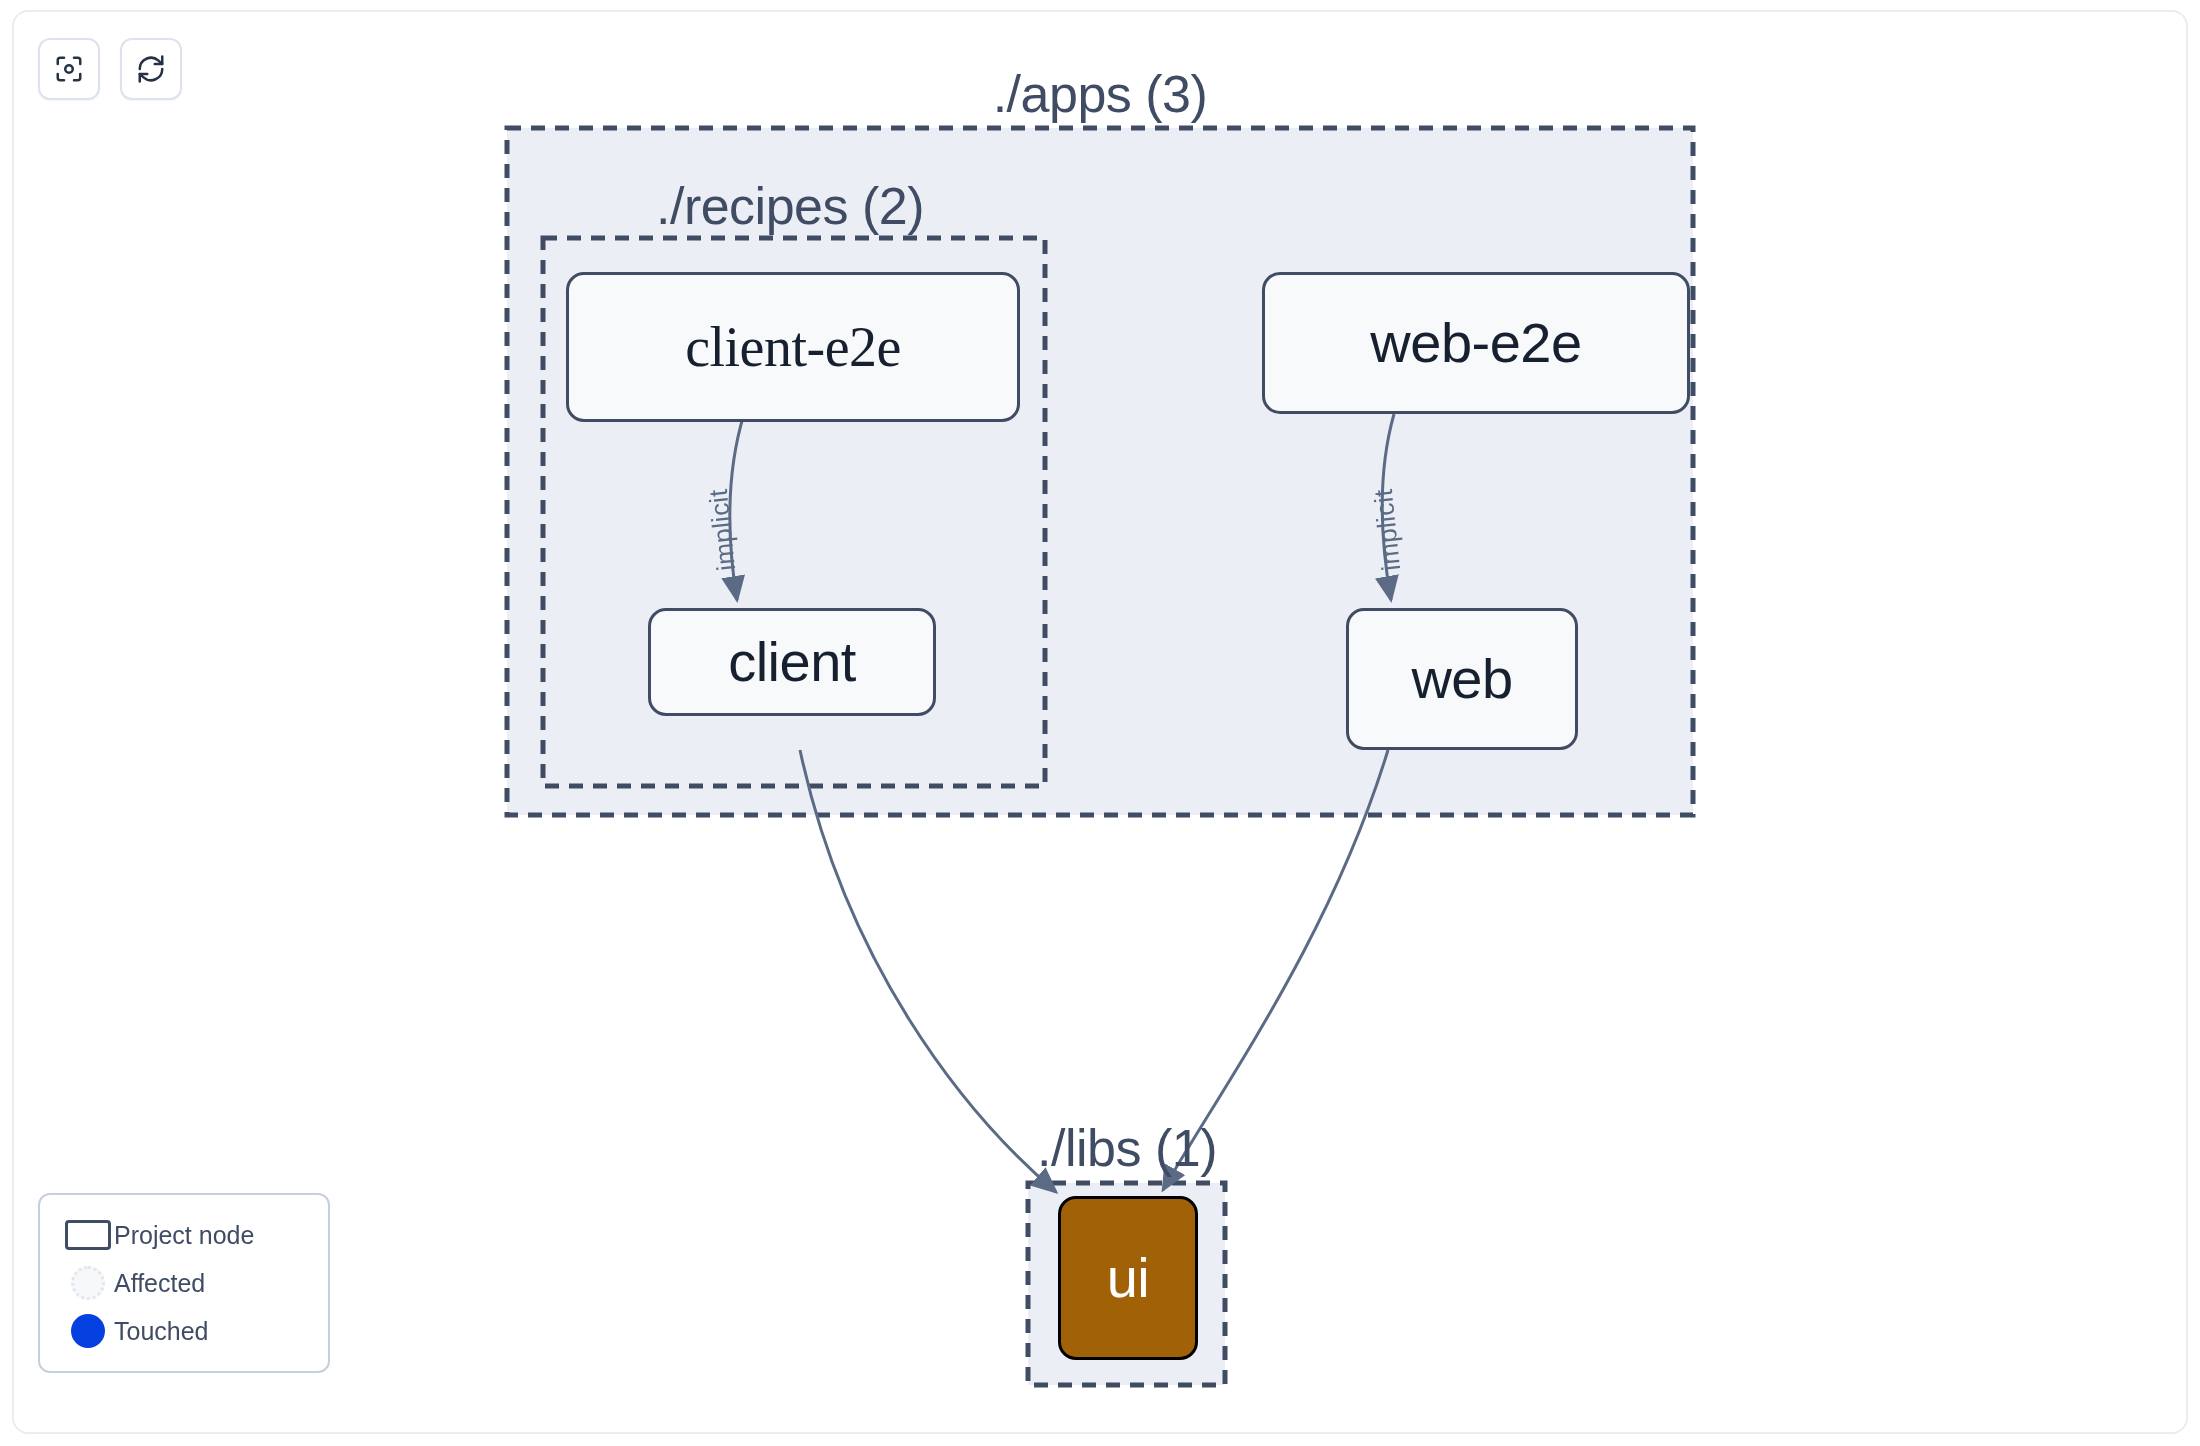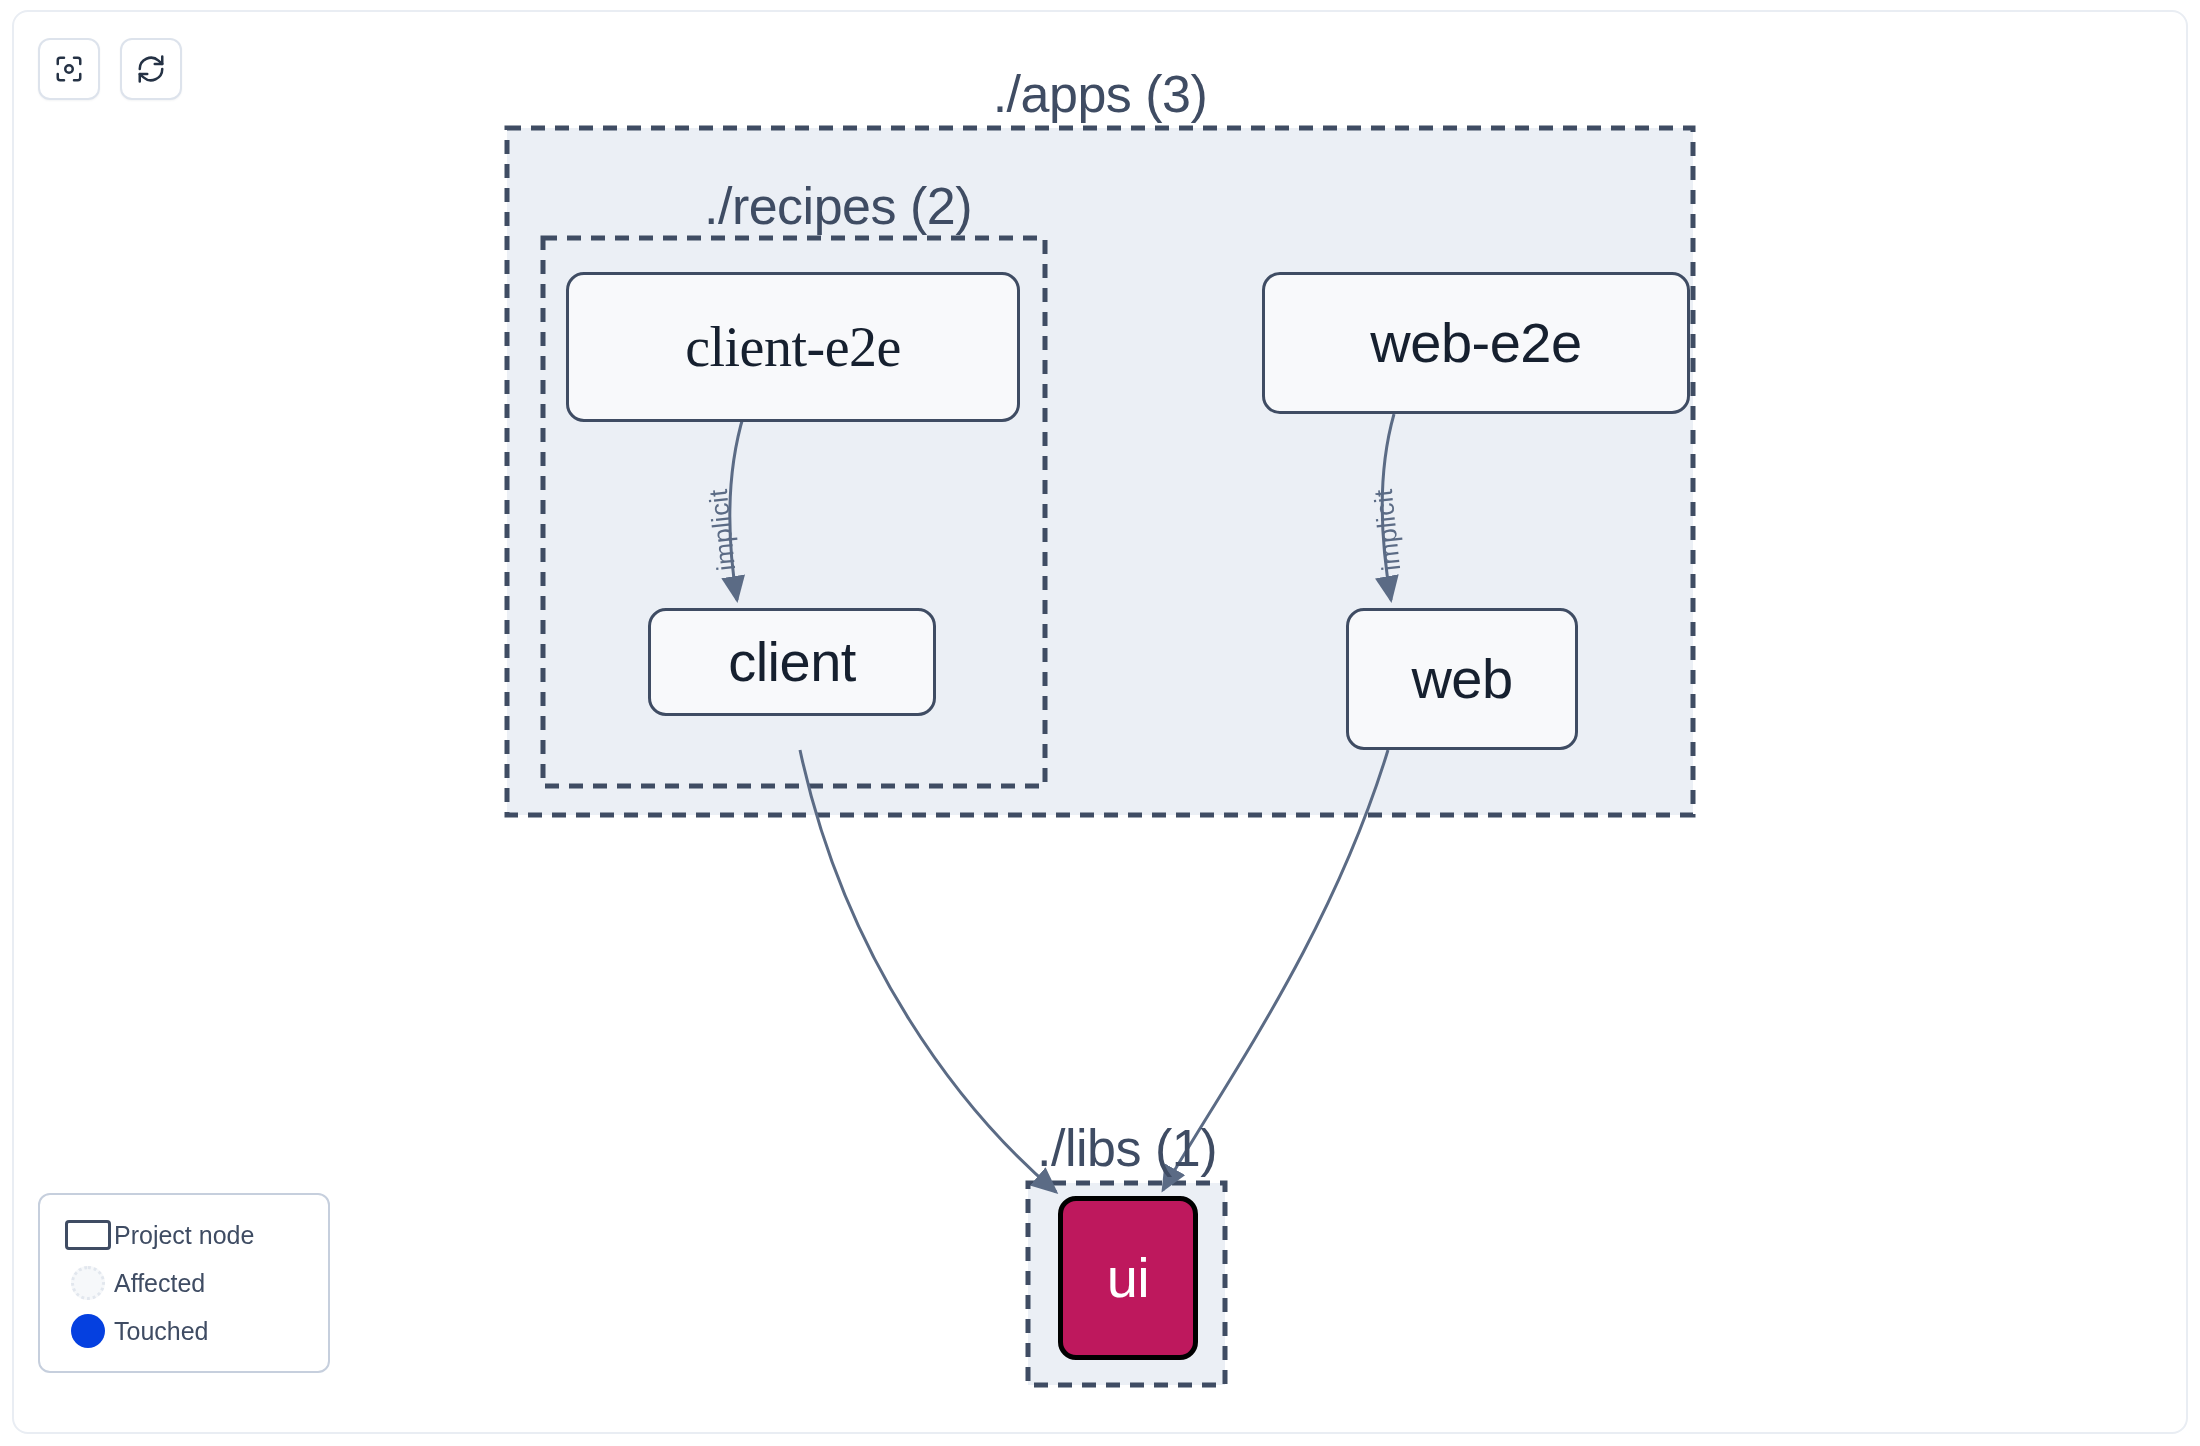--- a/index.html
+++ b/index.html
@@ -89,22 +89,22 @@
     line-height: 1;
     letter-spacing: -0.5px;
     white-space: nowrap;
   }
   .node.plain {
     background: #f8f9fb;
     border: 3px solid #3f4c63;
   }
   .node.plain .node-label { color: #16202f; }
   .node.touched {
-    background: #be185d;
-    border: 5px solid #000000;
+    background: #a16207;
+    border: 3px solid #000000;
   }
   .node.touched .node-label { color: #ffffff; }
 
   
   .edge-label {
     position: absolute;
     color: #5b6b85;
     font-size: 26px;
     line-height: 1;
     white-space: nowrap;
@@ -222,21 +222,21 @@
     <g id="edge-paths">
         <path d="M 744 414 C 730 460 724 520 737 600" fill="none" stroke="#5b6b85" stroke-width="3" marker-end="url(#arrow)"></path>
         <path d="M 1394 414 C 1381 460 1377 520 1391 600" fill="none" stroke="#5b6b85" stroke-width="3" marker-end="url(#arrow)"></path>
         <path d="M 800 750 C 845 960 960 1110 1056 1192" fill="none" stroke="#5b6b85" stroke-width="3" marker-end="url(#arrow)"></path>
         <path d="M 1388 750 C 1330 940 1220 1090 1163 1190" fill="none" stroke="#5b6b85" stroke-width="3" marker-end="url(#arrow)"></path>
       </g>
   </svg>
 
   <div id="group-labels">
       <div class="group-label" style="left: 1100px; top: 68px; transform: translate(-50%, 0px);">./apps (3)</div>
-      <div class="group-label" style="left: 790px; top: 180px; transform: translate(-50%, 0px); margin-left: 48px;">./recipes (2)</div>
+      <div class="group-label" style="left: 790px; top: 180px; transform: translate(-50%, 0px);">./recipes (2)</div>
       <div class="group-label" style="left: 1127px; top: 1122px; transform: translate(-50%, 0px);">./libs (1)</div>
     </div>
 
   <div id="edge-labels">
       <div class="edge-label" style="left: 722px; top: 530px; transform: translate(-50%, -50%) rotate(-96deg);">implicit</div>
       <div class="edge-label" style="left: 1387px; top: 530px; transform: translate(-50%, -50%) rotate(-96deg);">implicit</div>
     </div>
 
   <div id="nodes-layer">
       <div class="node plain" style="left: 566px; top: 272px; width: 454px; height: 150px; font-family: Liberation Serif, serif;">

